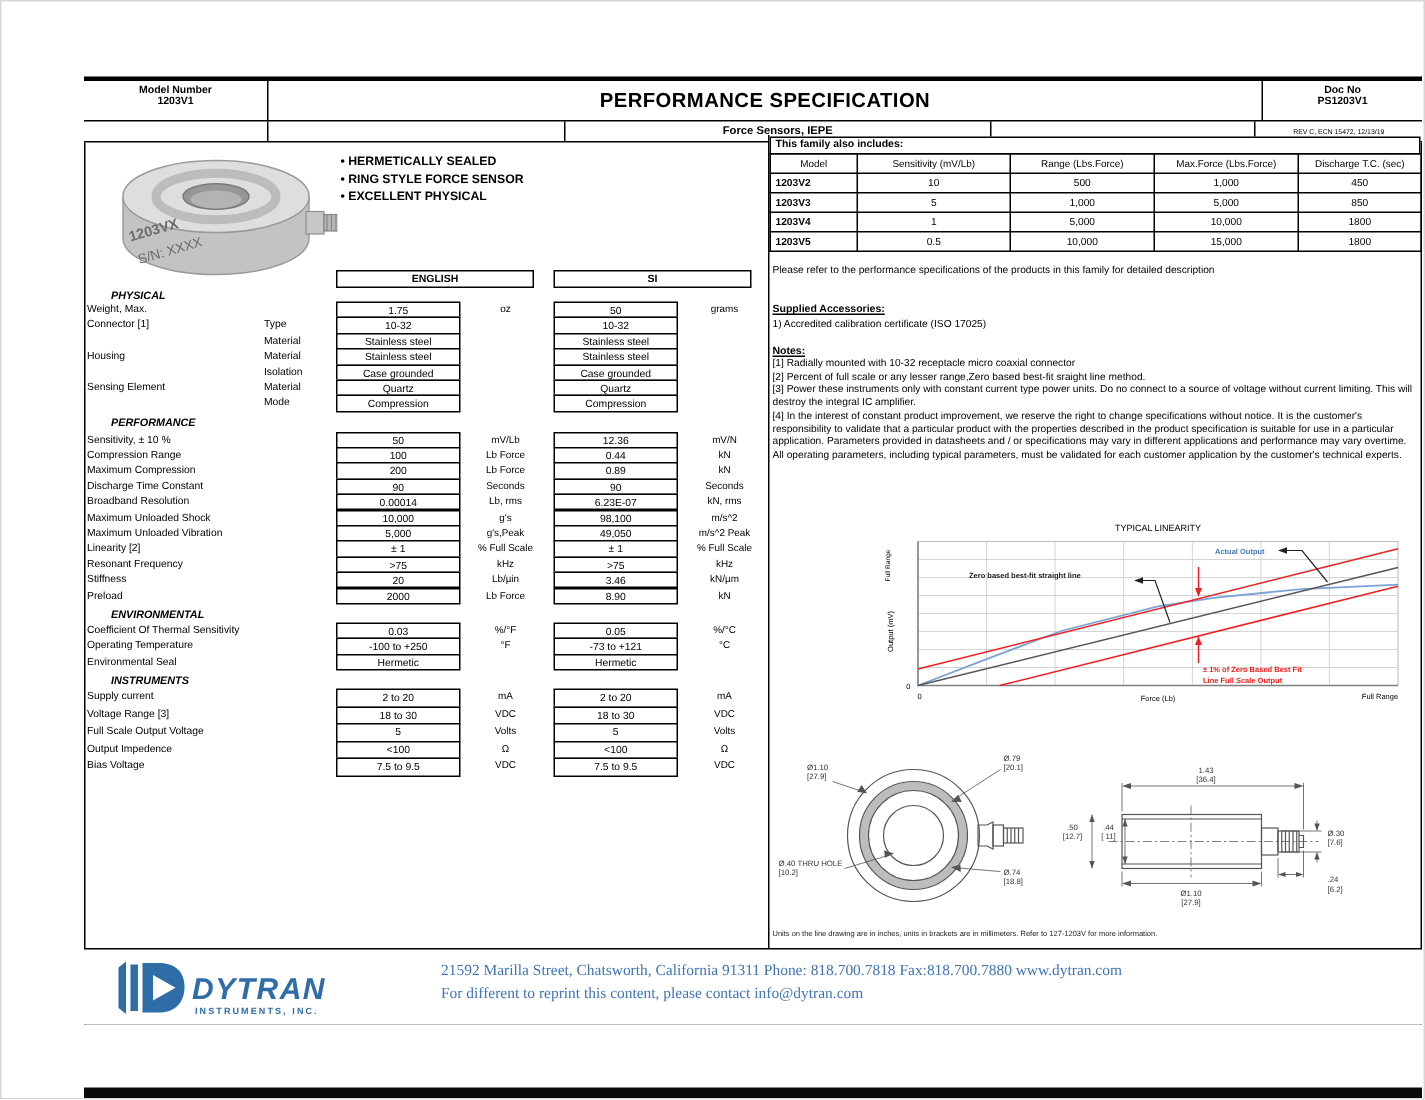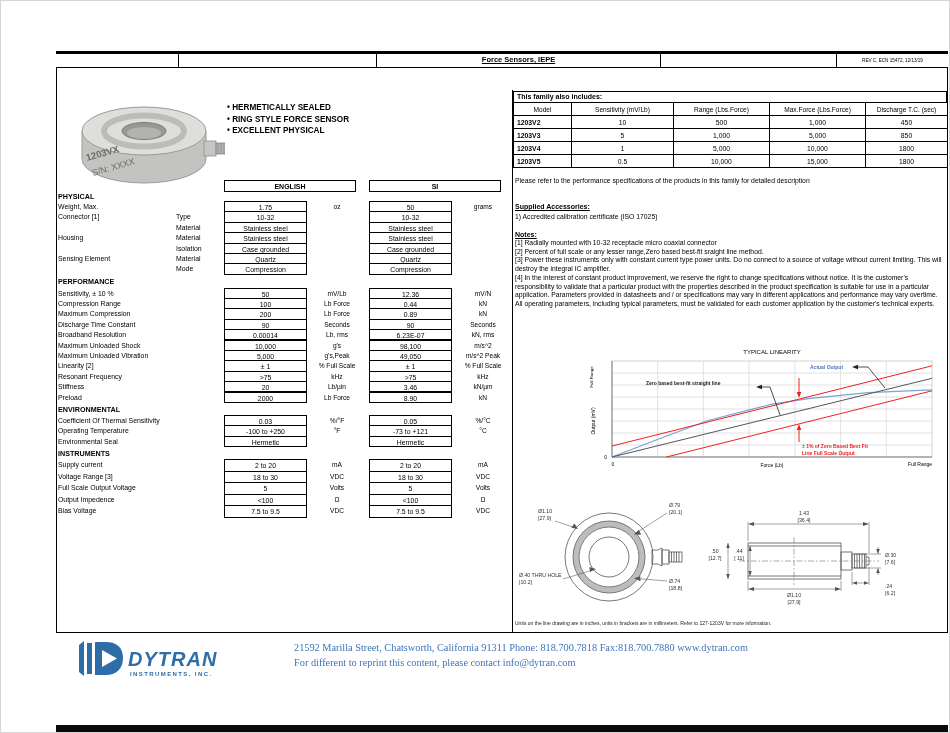--- a/index.html
+++ b/index.html
@@ -10,30 +10,30 @@
   .frame{left:55px;top:50px;width:892px;height:632px;border:1px solid #000;border-top:none;box-sizing:border-box;}
   
   .hdr{left:55px;top:50px;width:892px;box-sizing:border-box;border-top:3px solid #000;background:#fff;}
   .hrow1{display:grid;grid-template-columns:122px 663px 1fr;height:26px;border-bottom:1px solid #000;}
   .hrow2{display:grid;grid-template-columns:122px 198px 284px 176px 1fr;height:13px;border-bottom:1px solid #000;}
   .hcell{border-left:1px solid #000;box-sizing:border-box;text-align:center;overflow:hidden;}
   .hcell:first-child{border-left:none;}
   .mn-lab{font-size:7px;font-weight:bold;margin-top:3px;}
   .mn-val{font-size:7px;font-weight:bold;}
   .doc-title{font-size:13.5px;font-weight:bold;line-height:25px;letter-spacing:.3px;}
-  .sub-title{font-size:7.5px;font-weight:bold;line-height:12px;text-decoration:underline;}
+  .sub-title{font-size:7.5px;font-weight:bold;line-height:12px;}
   .rev{font-size:4.6px;line-height:13px;}
   .vdiv{left:511px;top:89px;width:1px;height:542px;background:#000;}
   
   .feat{left:226px;top:101px;width:270px;}
   .feat div{font-size:8.2px;font-weight:bold;line-height:11.5px;}
   .feat div::before{content:"• ";}
   
   #spec{left:55px;top:0;width:458px;height:733px;}
-  .sec-title{position:absolute;left:2px;font-size:7.2px;font-weight:bold;white-space:nowrap;}
+  .sec-title{position:absolute;left:18px;font-size:7.2px;font-weight:bold;white-space:nowrap;font-style:italic;}
   .s-lbl{position:absolute;left:2px;width:118px;font-size:6.9px;white-space:nowrap;}
   .s-sub{position:absolute;left:120px;width:46px;font-size:6.9px;}
   .s-box{position:absolute;border:1px solid #000;text-align:center;font-size:6.9px;background:#fff;box-sizing:border-box;white-space:nowrap;overflow:hidden;}
   .s-en{left:168px;width:83px;}
   .s-si{left:313px;width:83px;}
   .s-unit{position:absolute;text-align:center;font-size:6.6px;white-space:nowrap;}
   .s-enu{left:253px;width:56px;}
   .s-siu{left:398px;width:58px;}
   .col-hdr{border:1px solid #000;font-weight:bold;font-size:7px;text-align:center;line-height:11px;height:12px;box-sizing:border-box;background:#fff;}
   
@@ -59,20 +59,31 @@
   svg text{font-family:"Liberation Sans",sans-serif;}
 </style>
 </head>
 <body>
 
 <div class="page">
 
   <div class="abs frame"></div>
 
   <div class="abs hdr">
+    <div class="hrow1">
+      <div class="hcell">
+        <div class="mn-lab">Model Number</div>
+        <div class="mn-val">1203V1</div>
+      </div>
+      <div class="hcell doc-title">PERFORMANCE SPECIFICATION</div>
+      <div class="hcell">
+        <div class="mn-lab">Doc No</div>
+        <div class="mn-val">PS1203V1</div>
+      </div>
+    </div>
     <div class="hrow2">
       <div class="hcell"></div>
       <div class="hcell"></div>
       <div class="hcell sub-title">Force Sensors, IEPE</div>
       <div class="hcell"></div>
       <div class="hcell rev">REV C, ECN 15472, 12/13/19</div>
     </div>
   </div>
 
   <div class="abs vdiv"></div>

